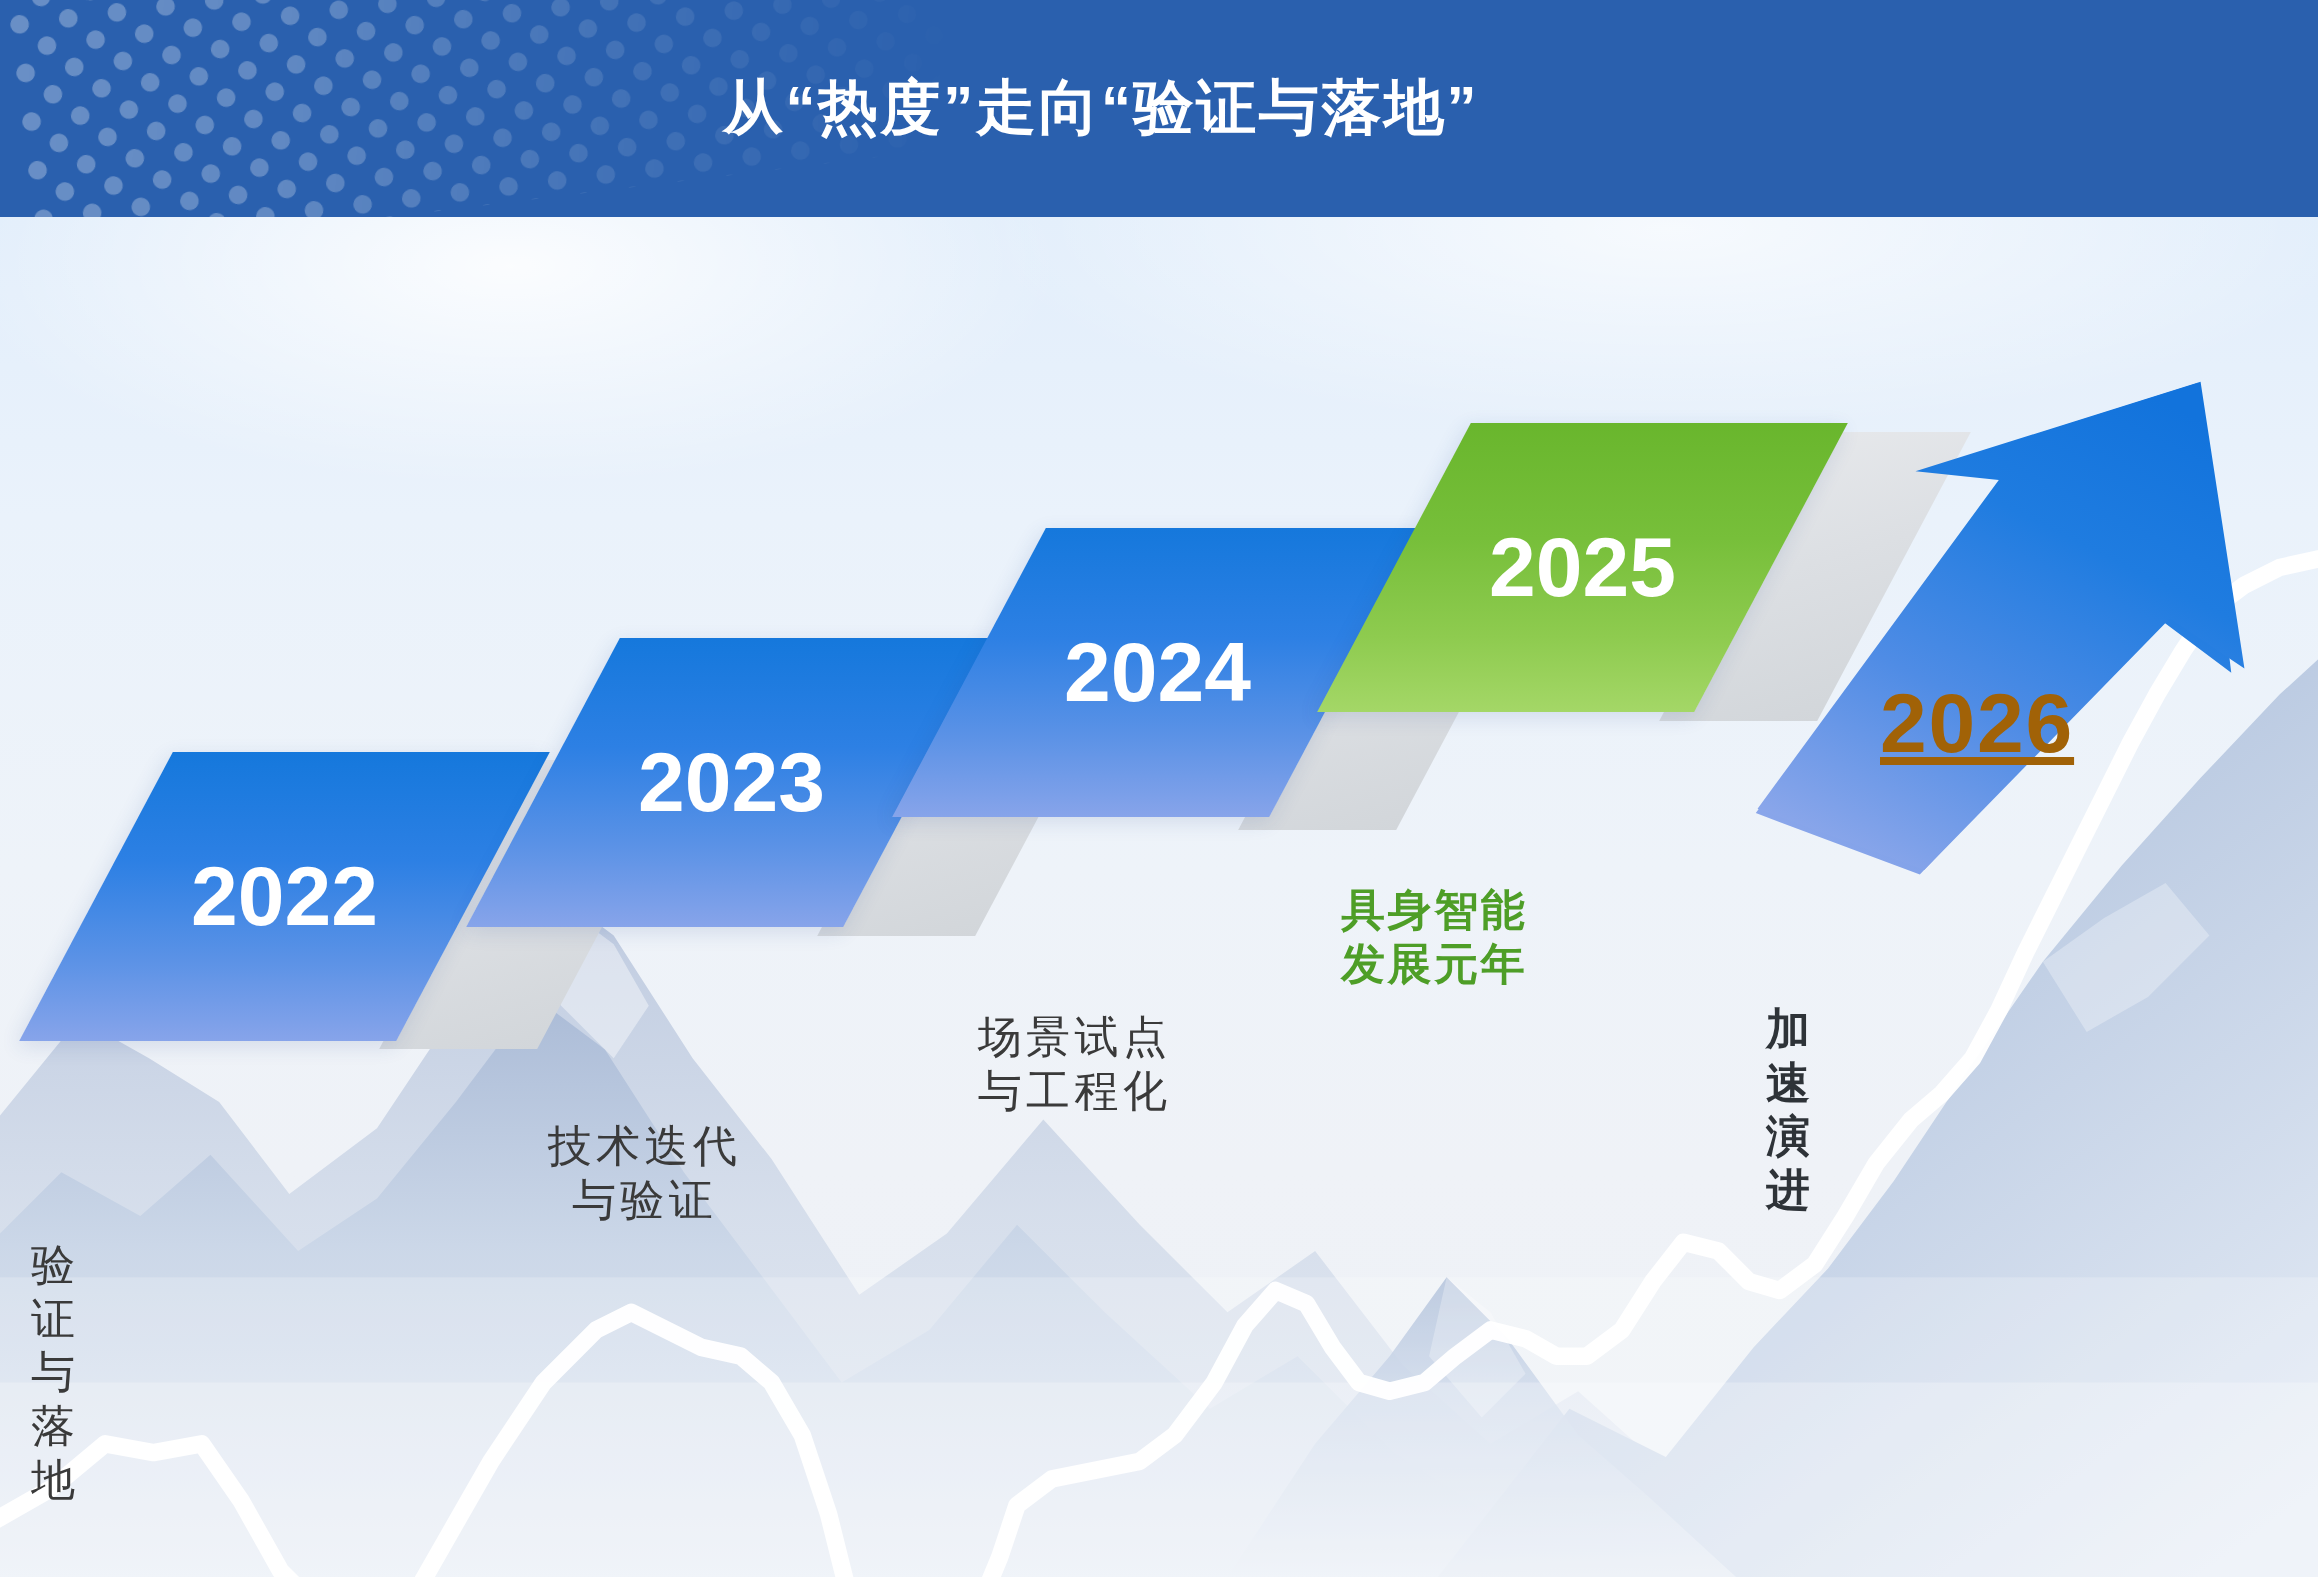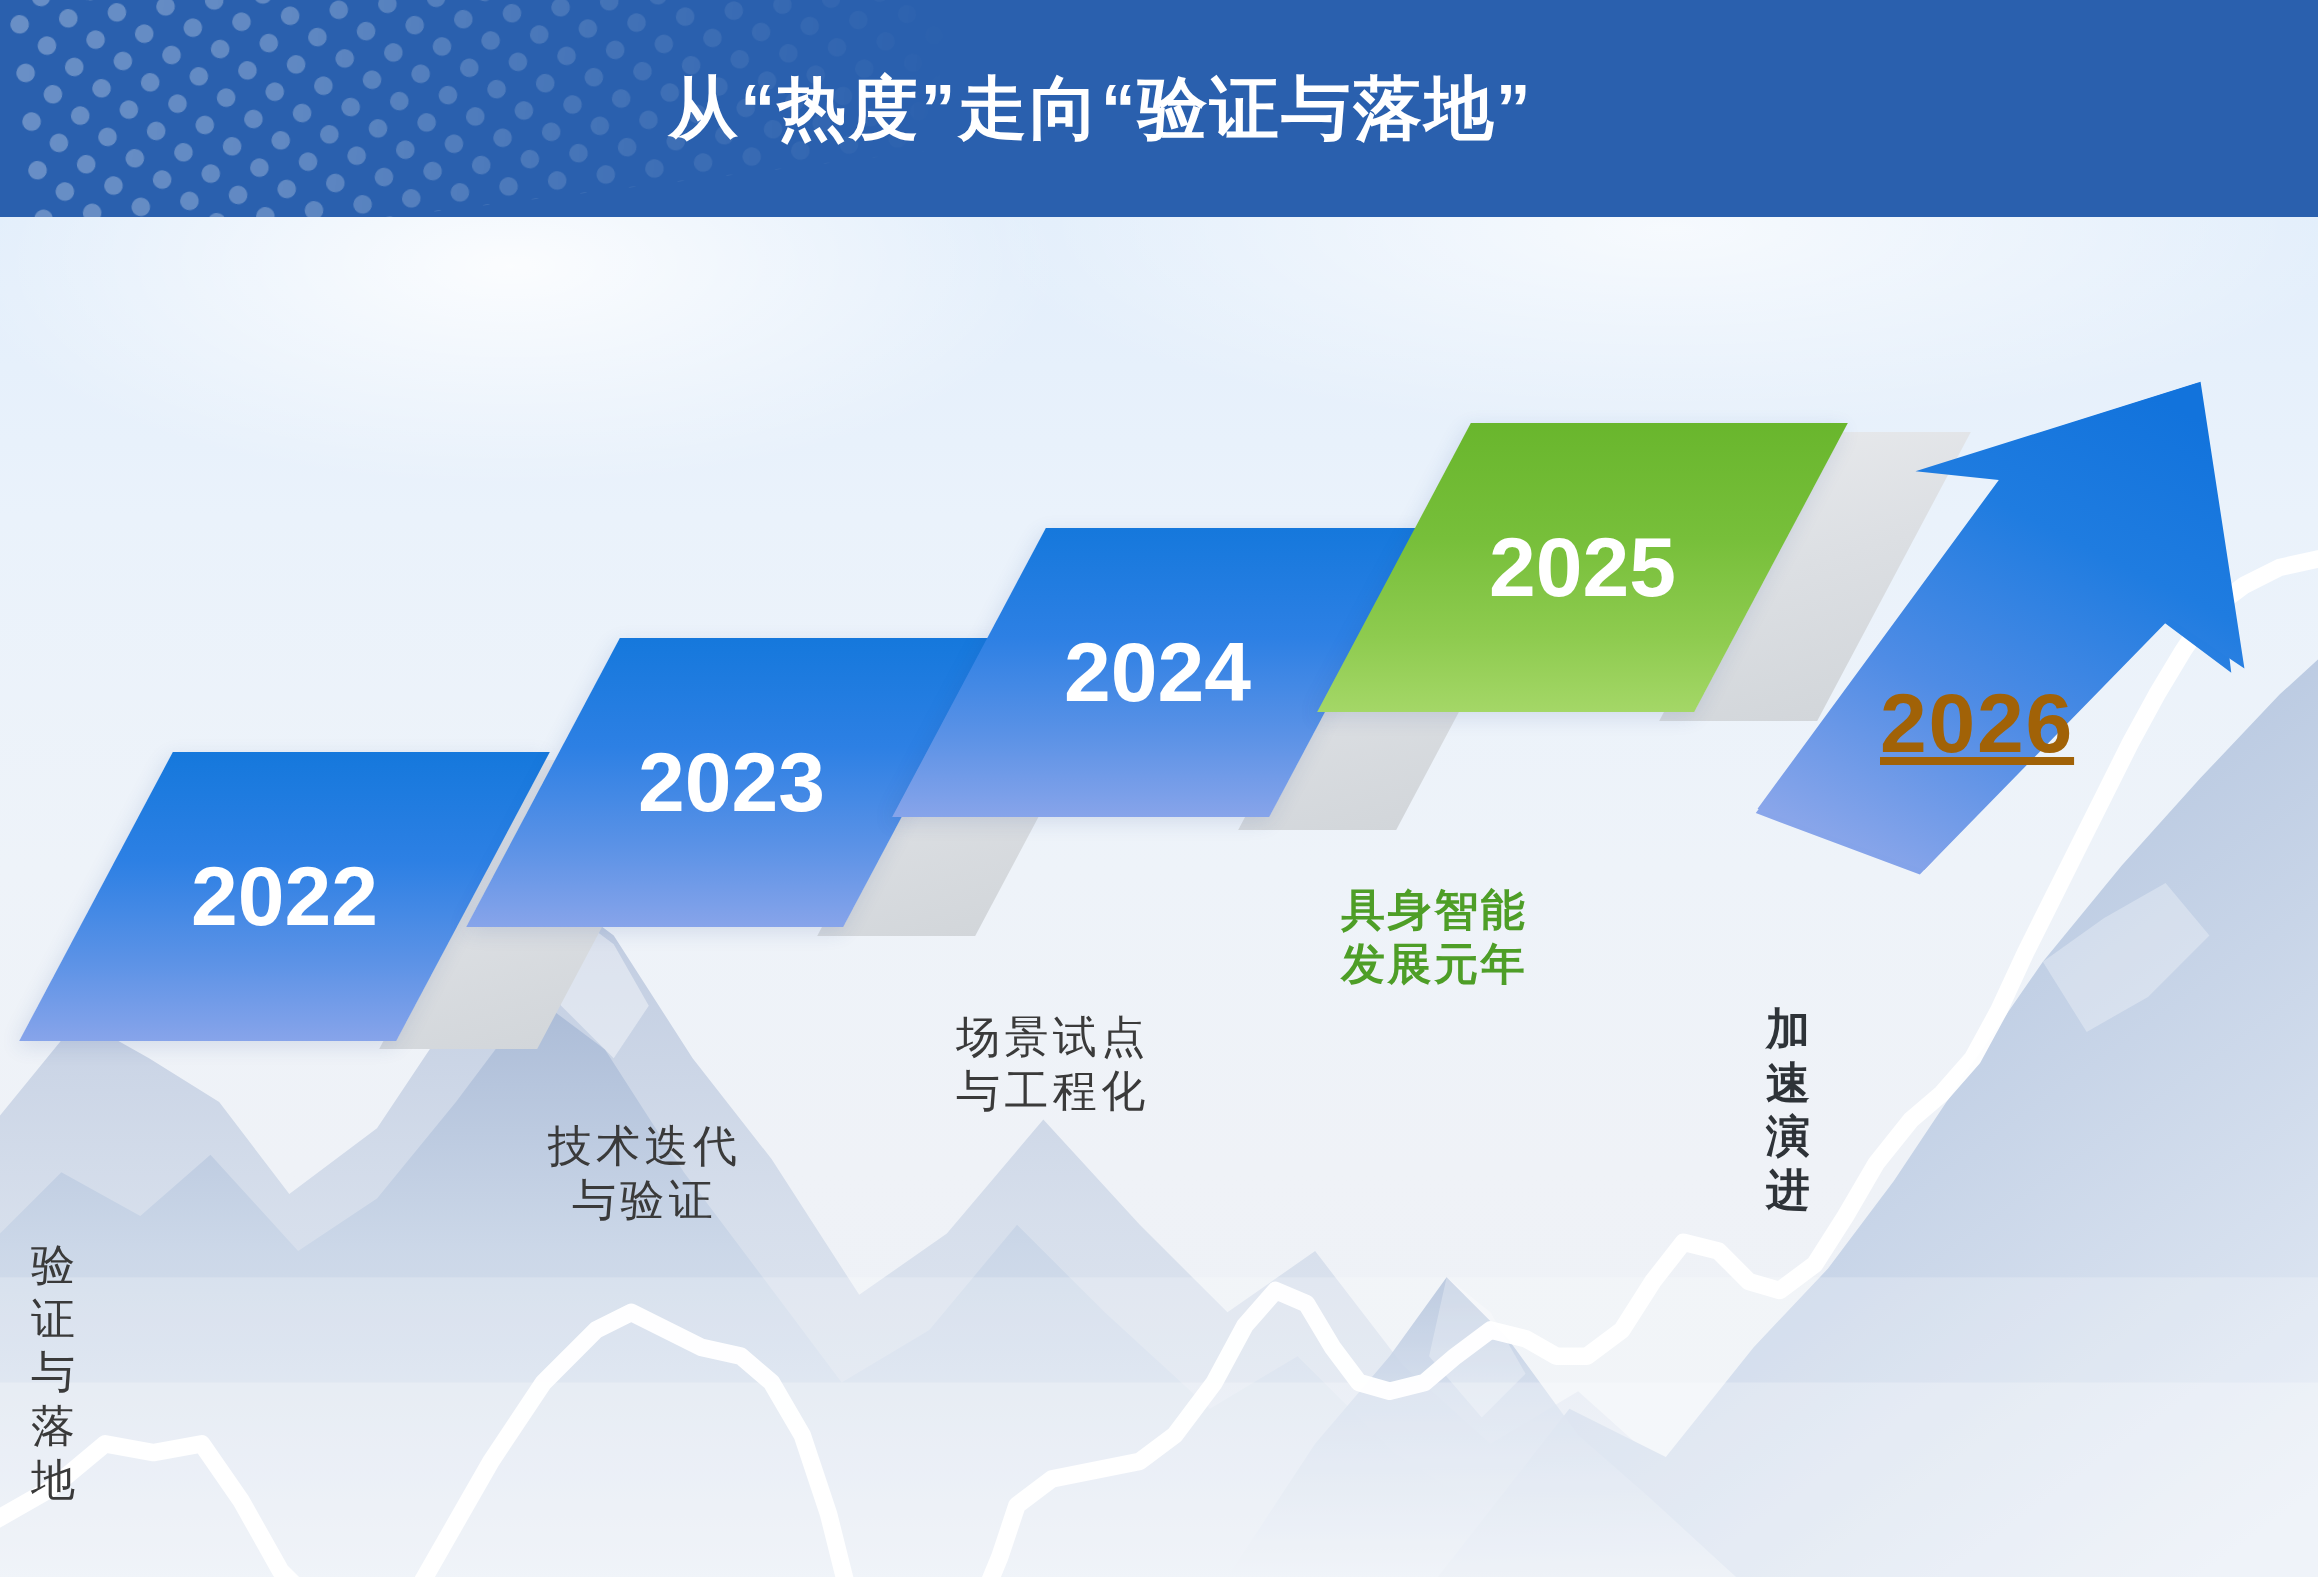--- a/index.html
+++ b/index.html
@@ -22,21 +22,21 @@
       radial-gradient(circle at 12.3px 12.3px, rgba(255,255,255,.30) 8.8px, rgba(255,255,255,0) 9.6px);
     background-size:49px 49px,49px 49px;
     background-position:0 0,24.5px 24.5px;
     -webkit-mask-image:linear-gradient(100deg,#000 0%,rgba(0,0,0,.85) 28%,rgba(0,0,0,.35) 62%,rgba(0,0,0,0) 92%);
     mask-image:linear-gradient(100deg,#000 0%,rgba(0,0,0,.85) 28%,rgba(0,0,0,.35) 62%,rgba(0,0,0,0) 92%);
     transform:rotate(-7deg);transform-origin:0 0;
   }
   #header-title{
     position:absolute;left:0;top:0;width:2202px;height:217px;
     display:flex;align-items:center;justify-content:center;
-    color:#ffffff;font-size:69px;font-weight:bold;letter-spacing:2.6px;
+    color:#ffffff;font-size:60px;font-weight:bold;letter-spacing:2.6px;
     white-space:nowrap;
   }
 
   
   #scene{
     position:absolute;left:0;top:217px;width:2319px;height:1360px;overflow:hidden;
     background:linear-gradient(180deg,#e2eefb 0%,#eaf2fb 22%,#eef3f9 48%,#eff2f7 70%,#eef1f6 100%);
   }
   #sky-haze{
     position:absolute;left:0;top:0;width:2319px;height:614px;
@@ -186,21 +186,21 @@
       </div>
       <div class="caption" style="left:500px;top:903px;text-align:center;width:289px;font-family:Liberation Serif, serif;">技术迭代
 与验证</div>
     </div>
 
     <div class="step">
       <div class="para" style="left:969px;top:311px;width:377px;height:289px;
                   background:linear-gradient(180deg,#1578dc 0%,#2d80e4 38%,#5b92e6 72%,#87a4ea 100%);">
         <span class="yr" style="font-size:84px;">2024</span>
       </div>
-      <div class="caption" style="left:956px;top:793px;text-align:left;width:333px;">场景试点
+      <div class="caption" style="left:908px;top:793px;text-align:center;width:333px;">场景试点
 与工程化</div>
     </div>
 
     <div class="step">
       <div class="para" style="left:1394px;top:206px;width:377px;height:289px;
                   background:linear-gradient(180deg,#69b62d 0%,#77bf3a 40%,#8ecb4f 74%,#a4d767 100%);">
         <span class="yr" style="font-size:84px;">2025</span>
       </div>
       <div class="caption green" style="left:1341px;top:666px;text-align:left;width:298px;">具身智能
 发展元年</div>

